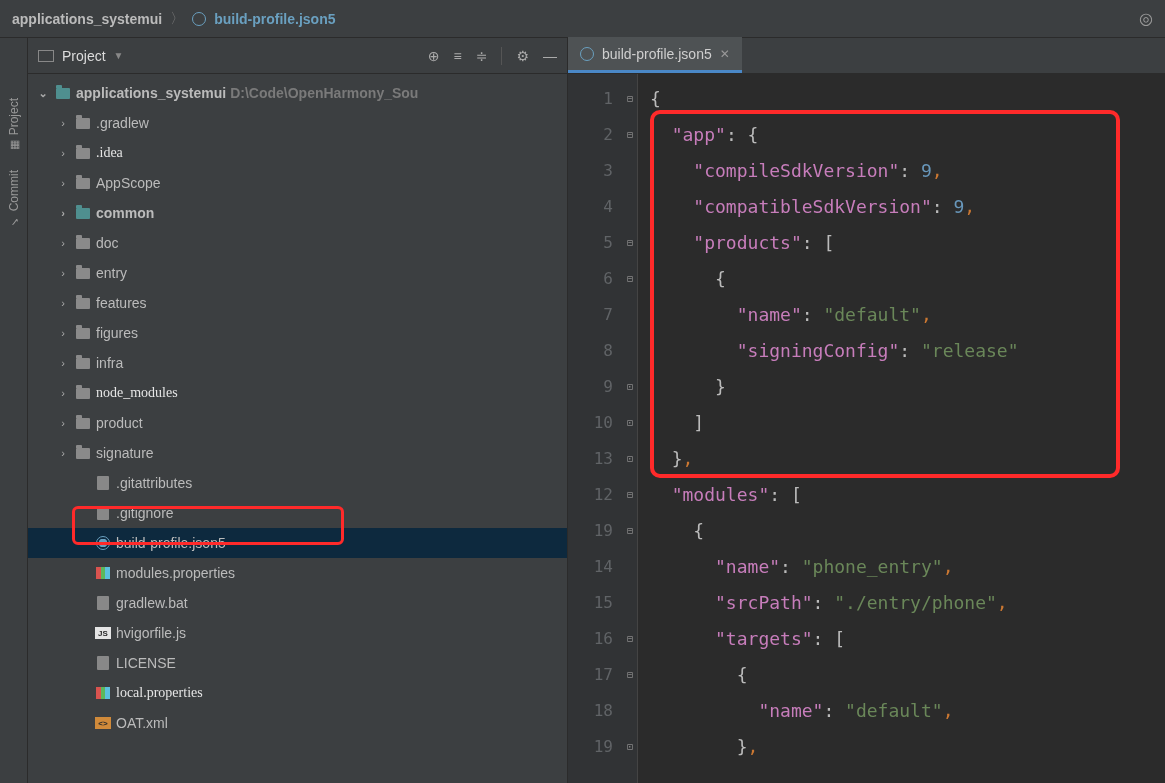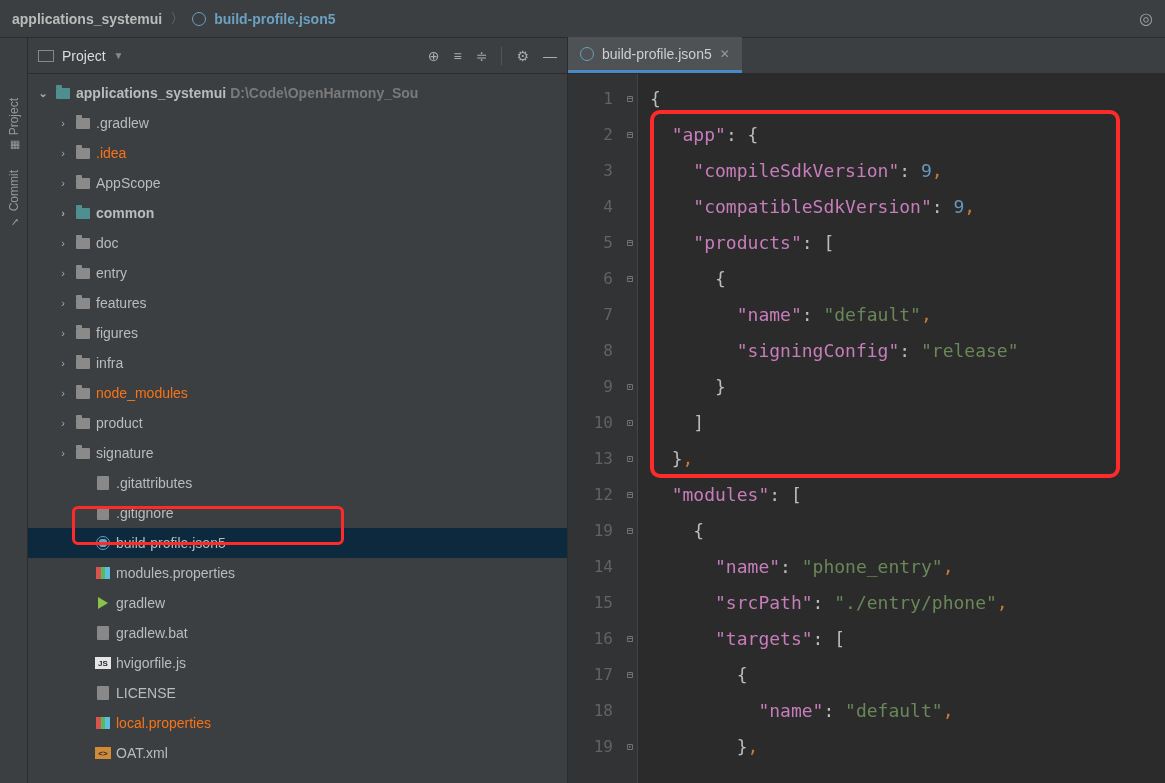--- a/index.html
+++ b/index.html
@@ -94,21 +94,21 @@
   height: 30px;
   padding-left: 8px;
   gap: 4px;
   white-space: nowrap;
 }
 .tree-row.selected { background: #0d293e; }
 .tree-row .expander { width: 14px; text-align: center; color: #aaa; font-size: 11px; }
 .tree-row .icon { width: 18px; display: inline-flex; align-items: center; justify-content: center; color: #a0a0a0; }
 .tree-row.bold { font-weight: 700; color: #dcdcdc; }
 .tree-row .dim { color: #7a7a7a; margin-left: 0; }
-.tree-row.yellow .label { color: #f97316; }
+.tree-row.yellow .label { color: #e5e5e5; font-family: Liberation Serif, serif; }
 .tree-row .label { color: #bbbbbb; }
 .indent-0 { padding-left: 8px; }
 .indent-1 { padding-left: 28px; }
 .indent-2 { padding-left: 48px; }
 
 .icon-folder {
   width: 14px; height: 11px; background: #8a8a8a; border-radius: 1px; position: relative;
 }
 .icon-folder.teal { background: #4f8f8f; }
 .icon-folder::before {
@@ -370,27 +370,20 @@
             <span class="icon-json"></span>
           </span>
           <span class="label">build-profile.json5</span>
         </div>
       <div class="tree-row indent-2">
           <span class="expander"></span>
           <span class="icon">
             <span class="icon-props"></span>
           </span>
           <span class="label">modules.properties</span>
-        </div>
-      <div class="tree-row indent-2">
-          <span class="expander"></span>
-          <span class="icon">
-            <span class="icon-play"></span>
-          </span>
-          <span class="label">gradlew</span>
         </div>
       <div class="tree-row indent-2">
           <span class="expander"></span>
           <span class="icon">
             <span class="icon-file"></span>
           </span>
           <span class="label">gradlew.bat</span>
         </div>
       <div class="tree-row indent-2">
           <span class="expander"></span>

